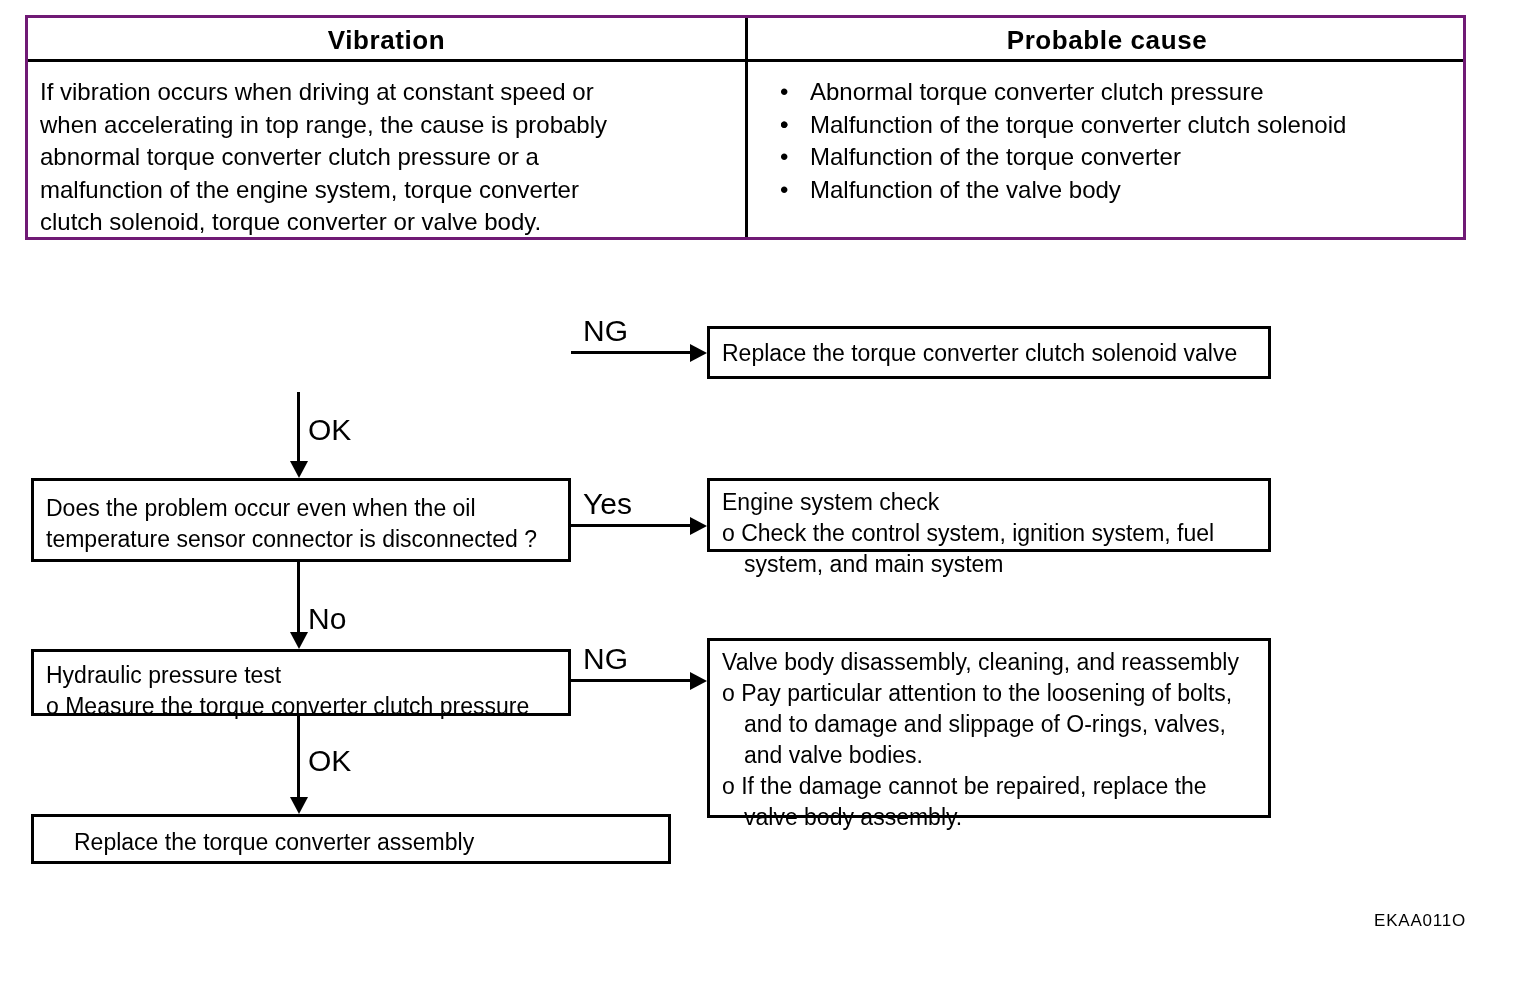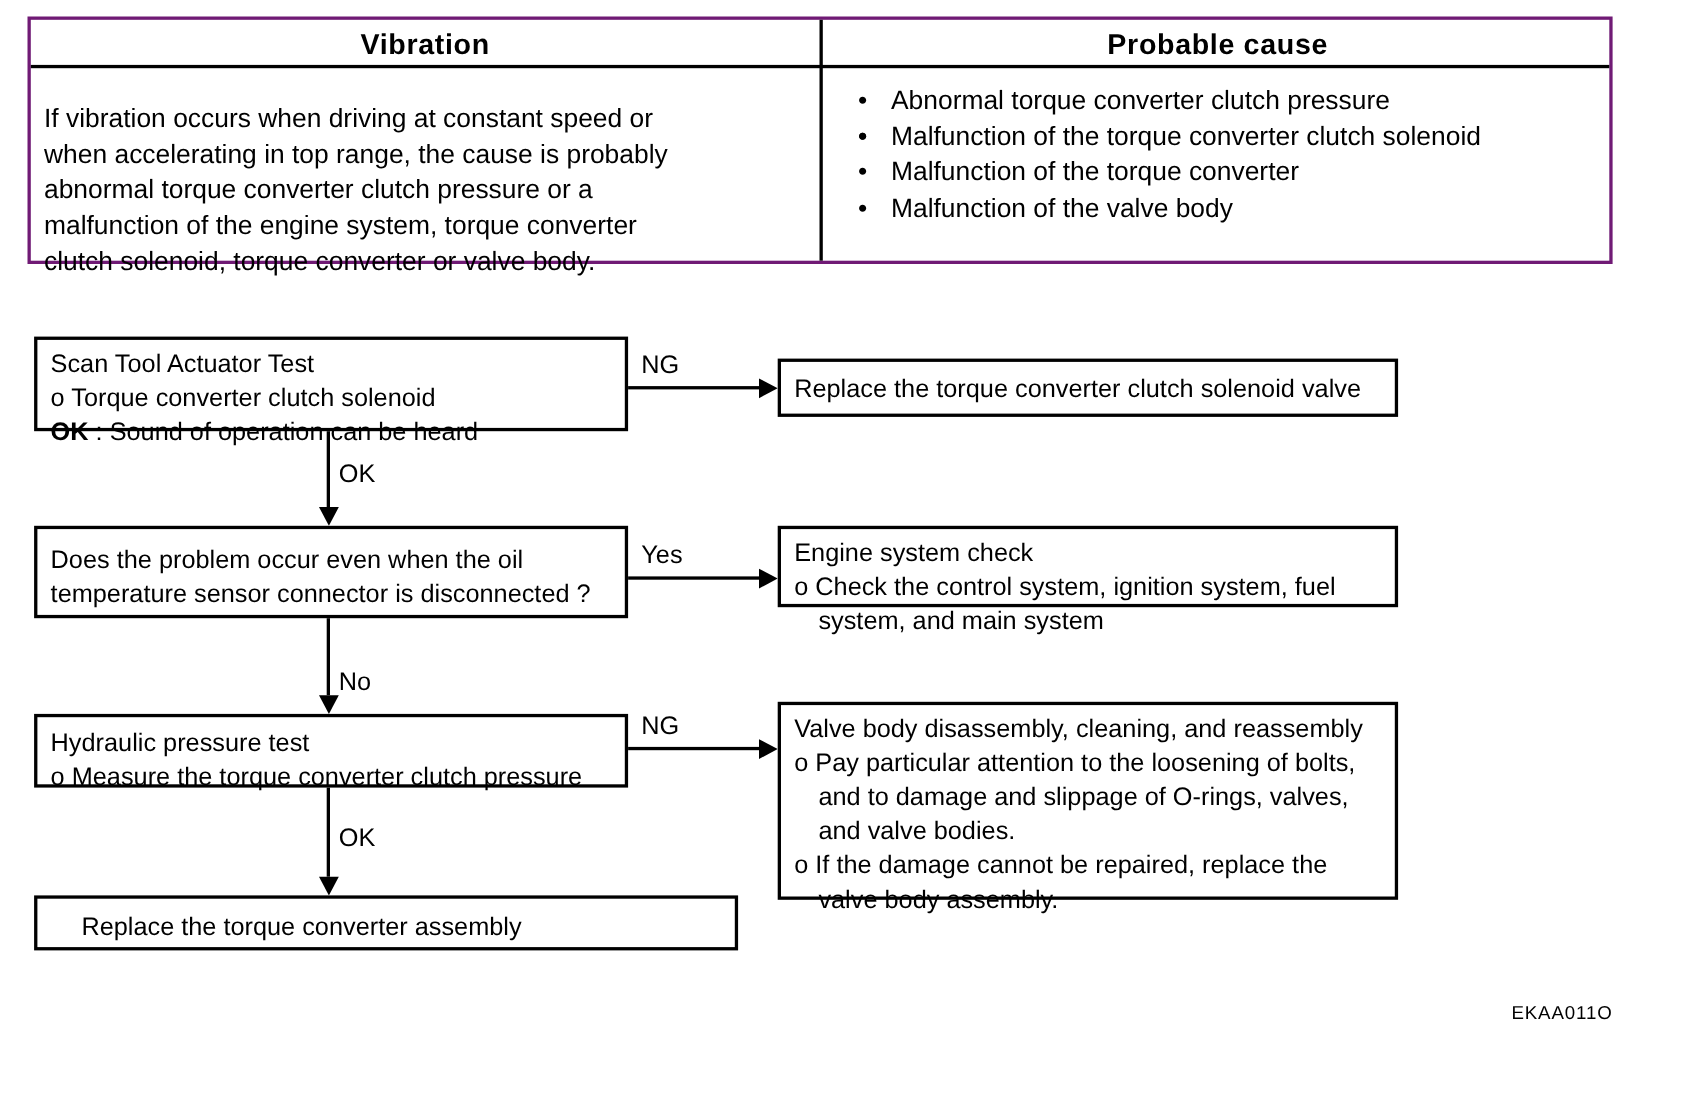--- a/index.html
+++ b/index.html
@@ -50,21 +50,21 @@
     font-weight: bold;
     font-size: 26px;
     letter-spacing: 0.6px;
   }
   .th-left  { left: 0;     width: 717px; }
   .th-right { left: 720px; width: 718px; }
 
   .cell-left {
     position: absolute;
     left: 0;
-    top: 60px;
+    top: 44px;
     width: 717px;
     padding: 14px 16px 0 12px;
     box-sizing: border-box;
     font-size: 24px;
     line-height: 32.5px;
   }
   .cell-right {
     position: absolute;
     left: 720px;
     top: 44px;
@@ -142,21 +142,21 @@
   }
   .arrow-right {
     position: absolute;
     width: 0; height: 0;
     border-top: 9px solid transparent;
     border-bottom: 9px solid transparent;
     border-left: 17px solid #000;
   }
   .edge-label {
     position: absolute;
-    font-size: 23px;
+    font-size: 30px;
     line-height: 26px;
     white-space: nowrap;
   }
 
   
   .figure-id {
     position: absolute;
     left: 1374px;
     top: 911px;
     font-size: 17px;
@@ -188,25 +188,20 @@
       <li><span class="bullet">•</span></li>
       <li><span class="bullet">•</span><span>Malfunction of the torque converter clutch solenoid</span></li>
       <li><span class="bullet">•</span><span>Malfunction of the torque converter</span></li>
       <li><span class="bullet">•</span><span>Malfunction of the valve body</span></li>
     </ul>
   </div>
 </div>
 
 <div class="flow">
 
-  <div class="fbox" id="box-scan">
-    <div class="line">Scan Tool Actuator Test</div>
-    <div class="line">o Torque converter clutch solenoid</div>
-    <div class="line"><span class="bold">OK</span><span> : Sound of operation can be heard</span></div>
-  </div>
 
   <div class="hline" style="left:571px; top:351px; width:119px;"></div>
   <div class="arrow-right" style="left:690px; top:344px;"></div>
   <div class="edge-label" style="left:583px; top:318px;">NG</div>
 
   <div class="fbox" id="box-replace-sol">
     <div class="line">Replace the torque converter clutch solenoid valve</div>
   </div>
 
   <div class="vline" style="left:297px; top:392px; height:69px;"></div>

